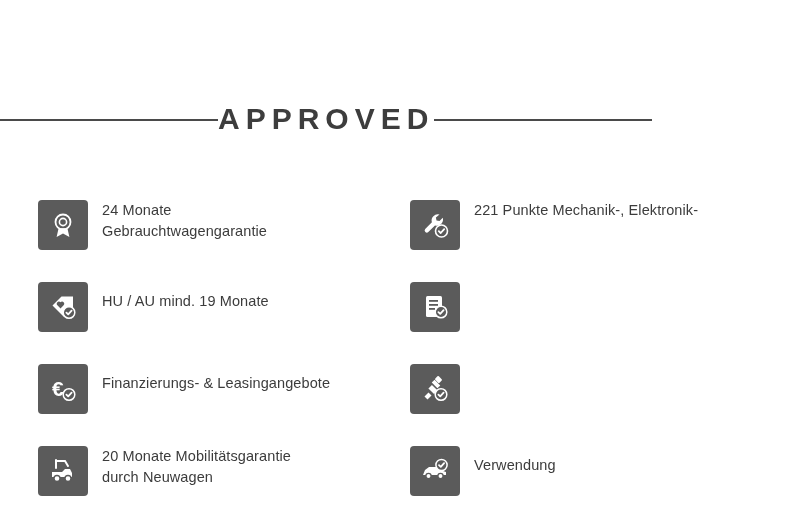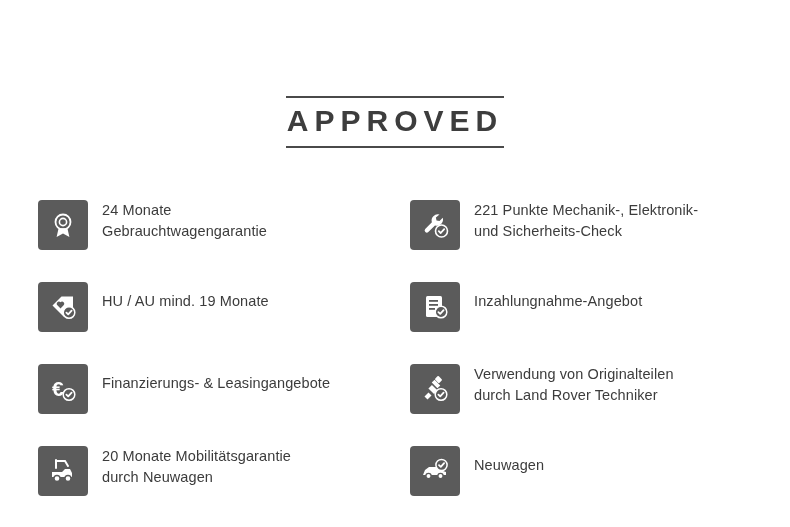--- a/index.html
+++ b/index.html
@@ -23,21 +23,21 @@
     box-sizing: border-box;
   }
 
   
   .header {
     position: absolute;
     top: 96px;
     left: 0;
     width: 790px;
     display: flex;
-    flex-direction: column;
+    flex-direction: row;
     align-items: center;
   }
   .header .rule {
     width: 218px;
     height: 2px;
     background: #4a4a4a;
   }
   .header .rule.bottom {
     height: 2px;
   }
@@ -123,21 +123,20 @@
     <div class="feature two-line">
       <span class="icon-box">
         <svg width="30" height="30" viewBox="0 0 30 30">
           <path d="M19.5 4.5a6.2 6.2 0 0 0-7.6 7.8L5.2 19a2.2 2.2 0 0 0 3.1 3.1l6.7-6.7a6.2 6.2 0 0 0 7.8-7.6l-3.3 3.3-3-0.6-0.6-3z" fill="#ffffff"></path>
           <circle cx="21.5" cy="21" r="6" fill="#5b5b5b" stroke="#ffffff" stroke-width="1.6"></circle>
           <path d="M18.8 21.1 L20.7 23 L24.2 19.1" fill="none" stroke="#ffffff" stroke-width="1.8" stroke-linecap="round" stroke-linejoin="round"></path>
         </svg>
       </span>
       <span class="label">
         <span>221 Punkte Mechanik-, Elektronik-</span><br>
-        <span>und Sicherheits-Check</span>
       </span>
     </div>
 
     <div class="feature">
       <span class="icon-box">
         <svg width="30" height="30" viewBox="0 0 30 30">
           <path d="M4.5 13.5 L13.5 4.5 L25 4.5 L25 16 L16 25 Z" fill="#ffffff"></path>
           <path d="M12.5 10.2c-0.9-0.9-2.3-0.9-3.1 0-0.9 0.9-0.9 2.3 0 3.1l3.1 3.1 3.1-3.1c0.9-0.9 0.9-2.3 0-3.1-0.8-0.9-2.2-0.9-3.1 0z" fill="#5b5b5b"></path>
           <circle cx="21" cy="20.5" r="5.8" fill="#5b5b5b" stroke="#ffffff" stroke-width="1.5"></circle>
           <path d="M18.4 20.6 L20.2 22.4 L23.6 18.7" fill="none" stroke="#ffffff" stroke-width="1.8" stroke-linecap="round" stroke-linejoin="round"></path>
@@ -150,21 +149,20 @@
       <span class="icon-box">
         <svg width="30" height="30" viewBox="0 0 30 30">
           <rect x="6" y="4" width="16" height="21" rx="1.5" fill="#ffffff"></rect>
           <rect x="9" y="8" width="9" height="1.8" fill="#5b5b5b"></rect>
           <rect x="9" y="12" width="9" height="1.8" fill="#5b5b5b"></rect>
           <rect x="9" y="16" width="6" height="1.8" fill="#5b5b5b"></rect>
           <circle cx="21" cy="20" r="5.8" fill="#5b5b5b" stroke="#ffffff" stroke-width="1.5"></circle>
           <path d="M18.4 20.1 L20.2 21.9 L23.6 18.2" fill="none" stroke="#ffffff" stroke-width="1.8" stroke-linecap="round" stroke-linejoin="round"></path>
         </svg>
       </span>
-      <span class="label">Inzahlungnahme-Angebot</span>
     </div>
 
     <div class="feature">
       <span class="icon-box">
         <svg width="30" height="30" viewBox="0 0 30 30">
           <text x="4" y="22" font-family="Liberation Sans, sans-serif" font-size="21" font-weight="bold" fill="#ffffff">€</text>
           <circle cx="21" cy="20.5" r="5.8" fill="#5b5b5b" stroke="#ffffff" stroke-width="1.5"></circle>
           <path d="M18.4 20.6 L20.2 22.4 L23.6 18.7" fill="none" stroke="#ffffff" stroke-width="1.8" stroke-linecap="round" stroke-linejoin="round"></path>
         </svg>
       </span>
@@ -177,24 +175,20 @@
           <g fill="#ffffff">
             <rect x="15.5" y="3" width="6" height="5" rx="1" transform="rotate(45 18.5 5.5)"></rect>
             <rect x="12" y="8" width="8" height="4" transform="rotate(45 16 10)"></rect>
             <rect x="9" y="13" width="8" height="5" transform="rotate(45 13 15.5)"></rect>
             <path d="M8.5 18.5 L11.5 21.5 L7.5 25.5 L4.5 22.5 Z"></path>
           </g>
           <circle cx="21" cy="20.5" r="5.8" fill="#5b5b5b" stroke="#ffffff" stroke-width="1.5"></circle>
           <path d="M18.4 20.6 L20.2 22.4 L23.6 18.7" fill="none" stroke="#ffffff" stroke-width="1.8" stroke-linecap="round" stroke-linejoin="round"></path>
         </svg>
       </span>
-      <span class="label">
-        <span>Verwendung von Originalteilen</span><br>
-        <span>durch Land Rover Techniker</span>
-      </span>
     </div>
 
     <div class="feature two-line">
       <span class="icon-box">
         <svg width="30" height="30" viewBox="0 0 30 30">
           <path d="M8 4 L8 12" stroke="#ffffff" stroke-width="2" stroke-linecap="round" fill="none"></path>
           <path d="M8 5 L17 5 L20 10" stroke="#ffffff" stroke-width="2" fill="none" stroke-linecap="round"></path>
           <path d="M4 16 L14 16 L17 13 L22 13 L24 17 L24 21 L4 21 Z" fill="#ffffff"></path>
           <circle cx="9" cy="22.5" r="3" fill="#ffffff" stroke="#5b5b5b" stroke-width="1.4"></circle>
           <circle cx="20" cy="22.5" r="3" fill="#ffffff" stroke="#5b5b5b" stroke-width="1.4"></circle>
@@ -209,17 +203,17 @@
     <div class="feature">
       <span class="icon-box">
         <svg width="30" height="30" viewBox="0 0 30 30">
           <path d="M3 19 L5 14 L9 11 L18 11 L23 15 L26 16 L26 19 Z" fill="#ffffff"></path>
           <circle cx="8.5" cy="20" r="2.6" fill="#ffffff" stroke="#5b5b5b" stroke-width="1.3"></circle>
           <circle cx="20.5" cy="20" r="2.6" fill="#ffffff" stroke="#5b5b5b" stroke-width="1.3"></circle>
           <circle cx="21.5" cy="9" r="5.6" fill="#5b5b5b" stroke="#ffffff" stroke-width="1.5"></circle>
           <path d="M19 9.1 L20.8 10.9 L24.1 7.2" fill="none" stroke="#ffffff" stroke-width="1.8" stroke-linecap="round" stroke-linejoin="round"></path>
         </svg>
       </span>
-      <span class="label">Neuwagen</span>
+      <span class="label">Verwendung</span>
     </div>
 
   </div>
 </div>
 
 </body></html>

